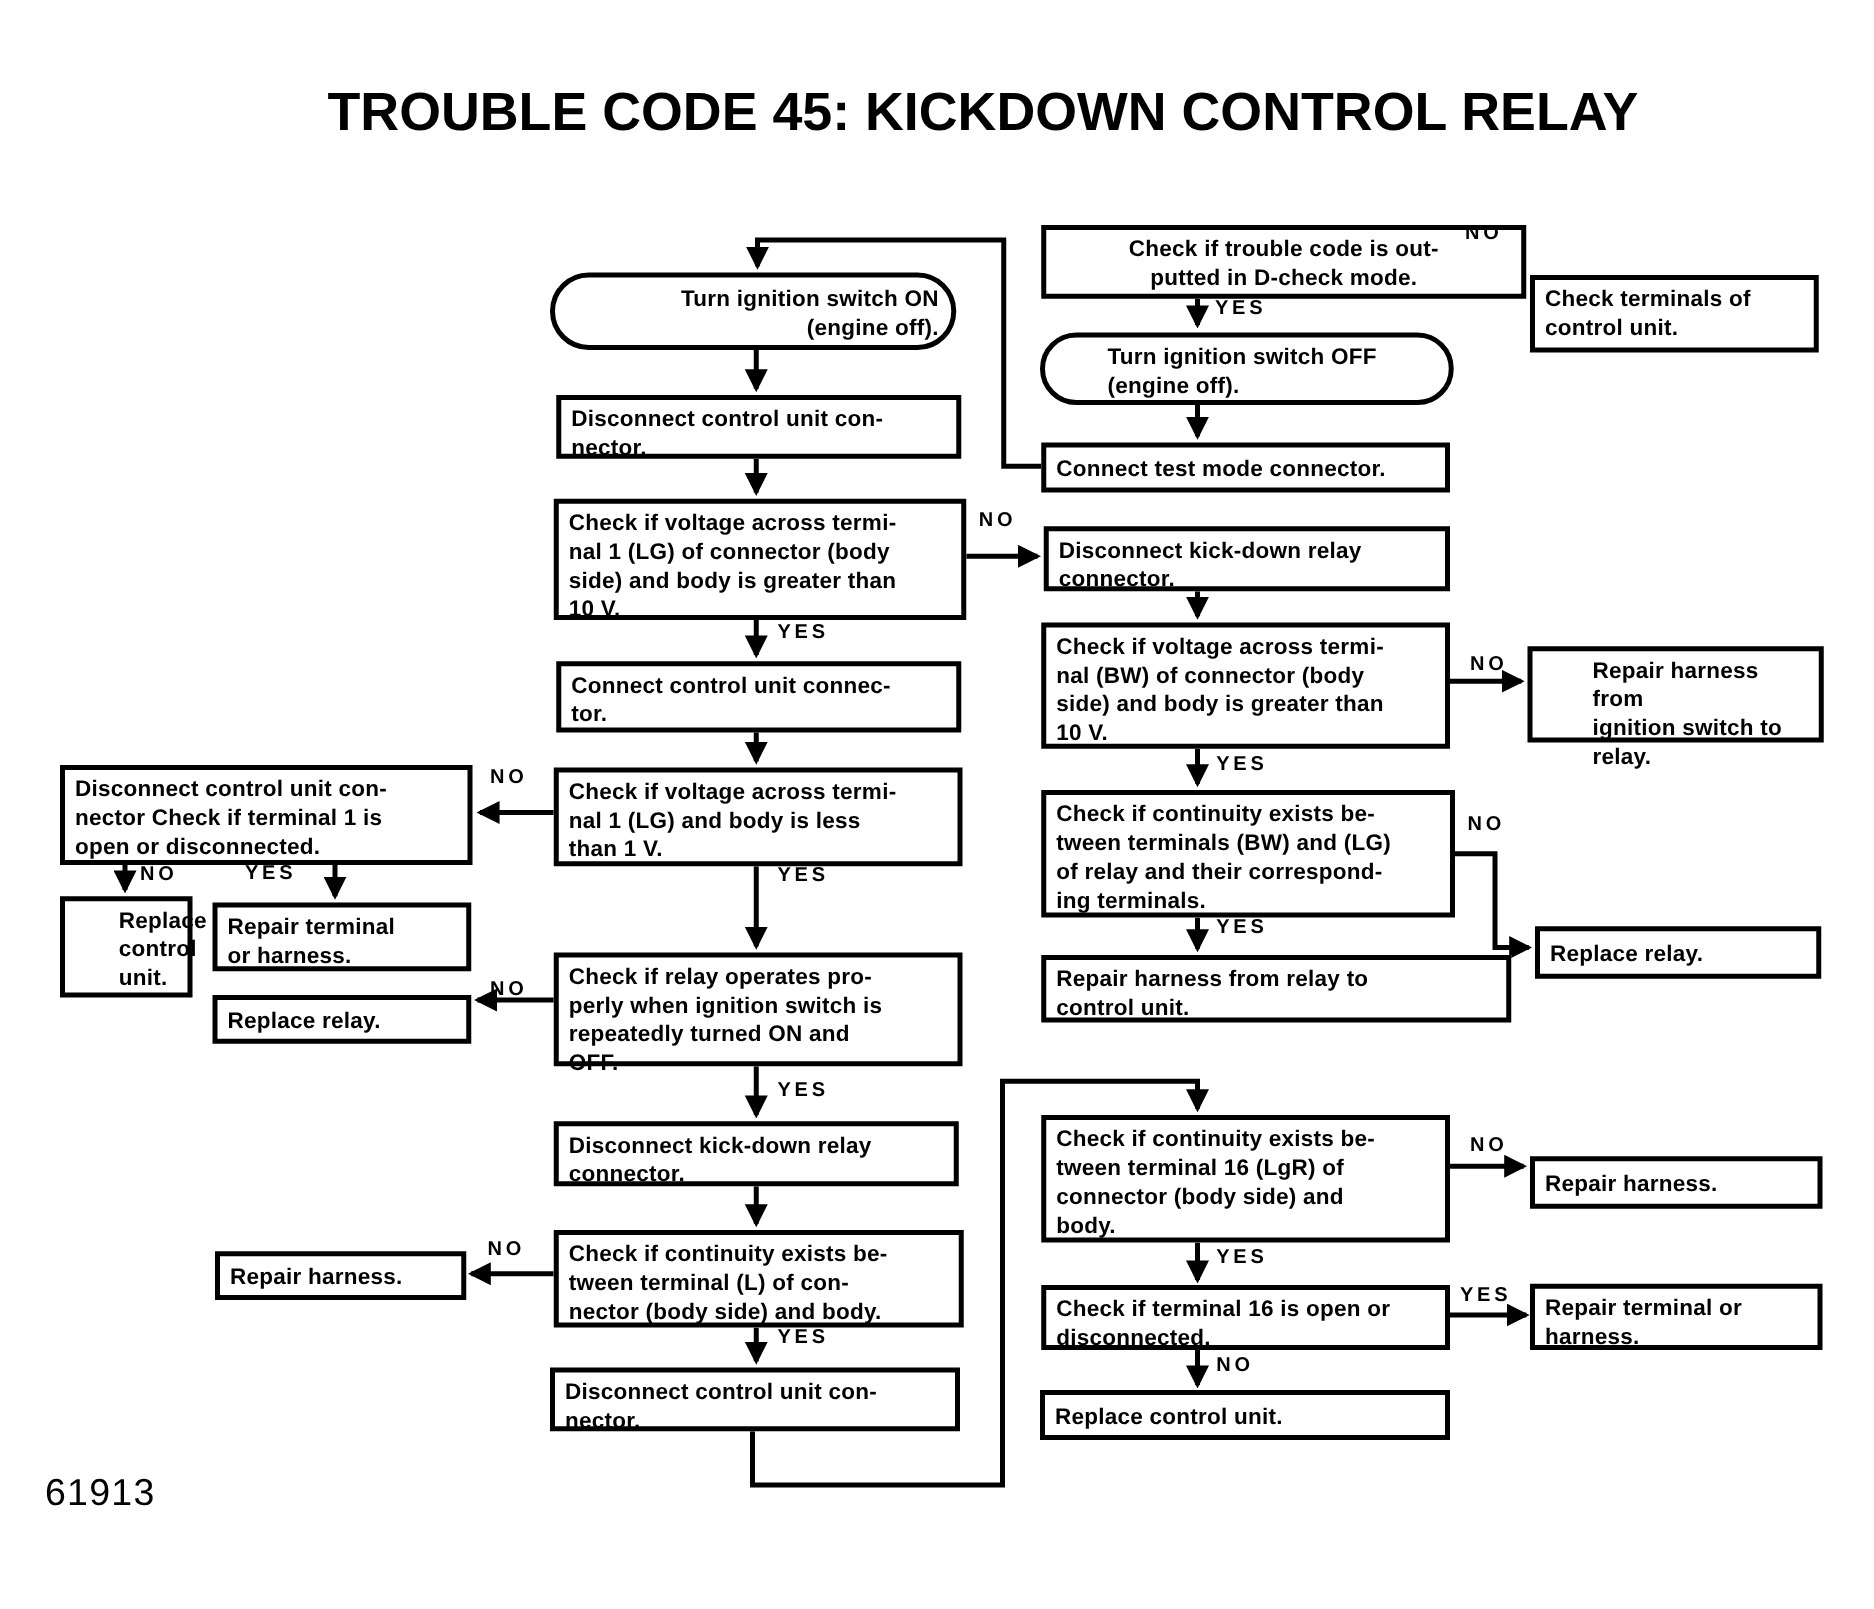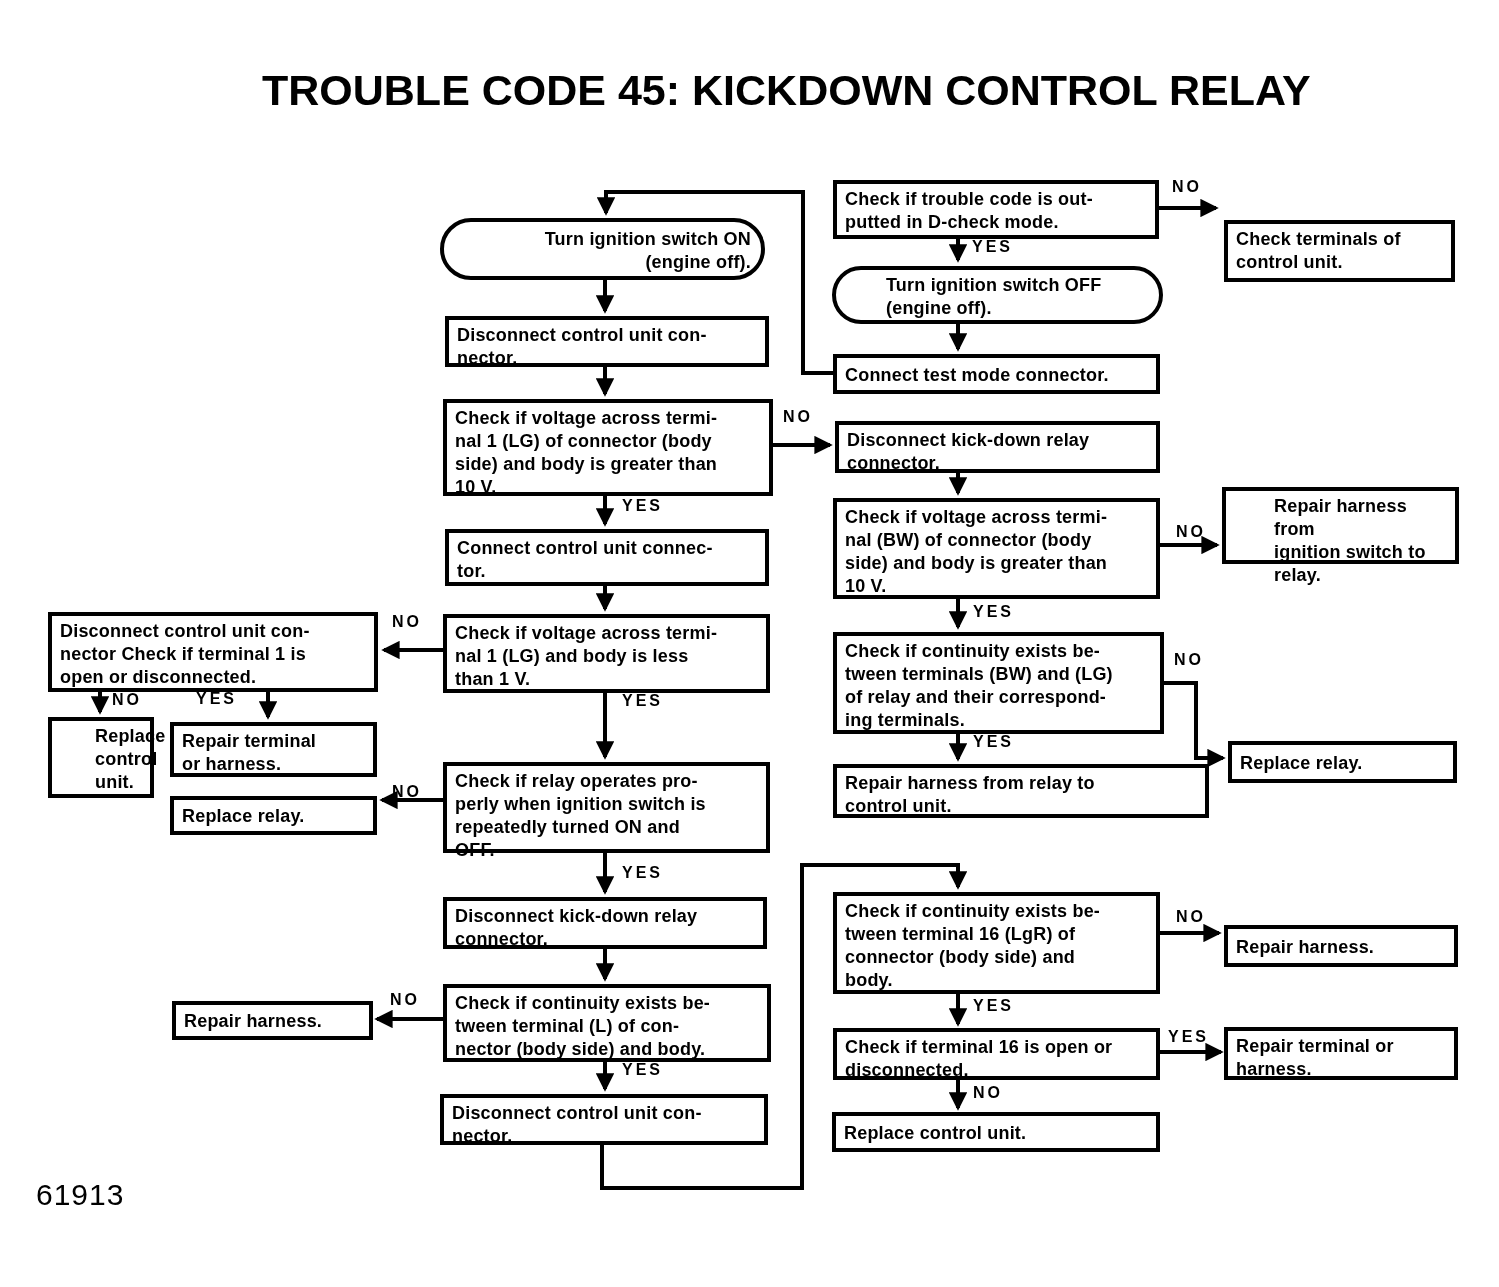--- a/index.html
+++ b/index.html
@@ -100,21 +100,21 @@
 nector   Check if terminal 1 is
 open or disconnected.</div>
   <div class="node" style="left:48px;top:717px;width:106px;height:81px;padding-left:43px;">Replace
 control
 unit.</div>
   <div class="node" style="left:170px;top:722px;width:207px;height:55px;">Repair terminal
 or harness.</div>
   <div class="node" style="left:170px;top:796px;width:207px;height:39px;padding-top:5px;">Replace relay.</div>
   <div class="node" style="left:172px;top:1001px;width:201px;height:39px;padding-top:5px;">Repair harness.</div>
 
-  <div class="node" style="left:833px;top:180px;width:326px;height:59px;">Check if trouble code is out-
+  <div class="node" style="left:833px;top:180px;width:388px;height:59px;text-align:center;">Check if trouble code is out-
 putted in D-check mode.</div>
   <div class="node oval" style="left:832px;top:266px;width:331px;height:58px;padding:4px 10px 0 50px;border-radius:30px;">Turn ignition switch OFF
 (engine off).</div>
   <div class="node" style="left:833px;top:354px;width:327px;height:40px;padding-top:6px;">Connect test mode connector.</div>
   <div class="node" style="left:835px;top:421px;width:325px;height:52px;">Disconnect kick-down relay
 connector.</div>
   <div class="node" style="left:833px;top:498px;width:327px;height:101px;">Check if voltage across termi-
 nal (BW) of connector (body
 side) and body is greater than
 10 V.</div>
@@ -127,21 +127,21 @@
   <div class="node" style="left:833px;top:892px;width:327px;height:102px;">Check if continuity exists be-
 tween terminal 16 (LgR) of
 connector (body side) and
 body.</div>
   <div class="node" style="left:833px;top:1028px;width:327px;height:52px;">Check if terminal 16 is open or
 disconnected.</div>
   <div class="node" style="left:832px;top:1112px;width:328px;height:40px;padding-top:6px;">Replace control unit.</div>
 
   <div class="node" style="left:1224px;top:172px;width:231px;height:62px;margin-top:48px;">Check terminals of
 control unit.</div>
-  <div class="node" style="left:1222px;top:487px;width:237px;height:77px;padding-left:48px;">Repair harness from
+  <div class="node" style="left:1222px;top:517px;width:237px;height:77px;padding-left:48px;">Repair harness from
 ignition switch to
 relay.</div>
   <div class="node" style="left:1228px;top:741px;width:229px;height:42px;padding-top:7px;">Replace relay.</div>
   <div class="node" style="left:1224px;top:925px;width:234px;height:42px;padding-top:7px;">Repair harness.</div>
   <div class="node" style="left:1224px;top:1027px;width:234px;height:53px;">Repair terminal or
 harness.</div>
 
   <span class="lbl" style="left:1172px;top:178px;">NO</span>
   <span class="lbl" style="left:972px;top:238px;">YES</span>
   <span class="lbl" style="left:783px;top:408px;">NO</span>

